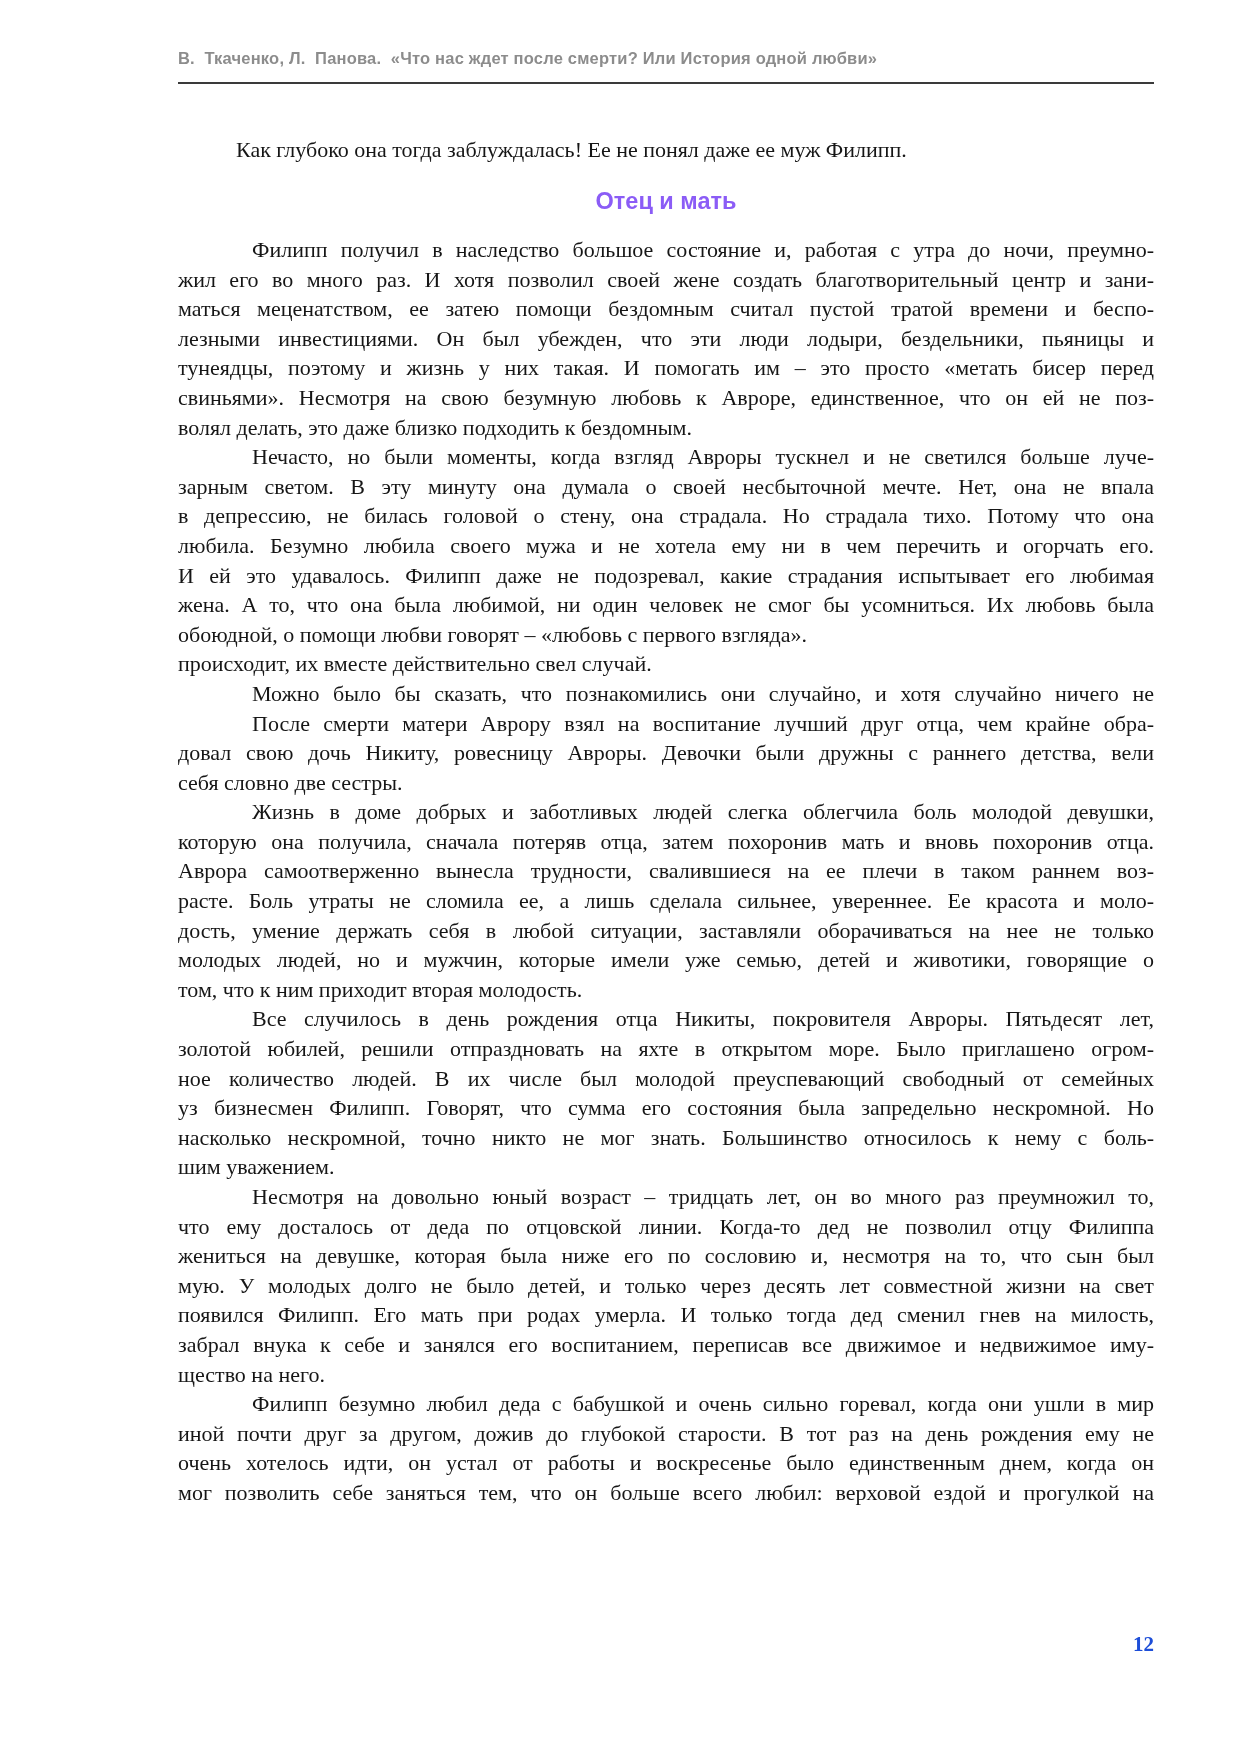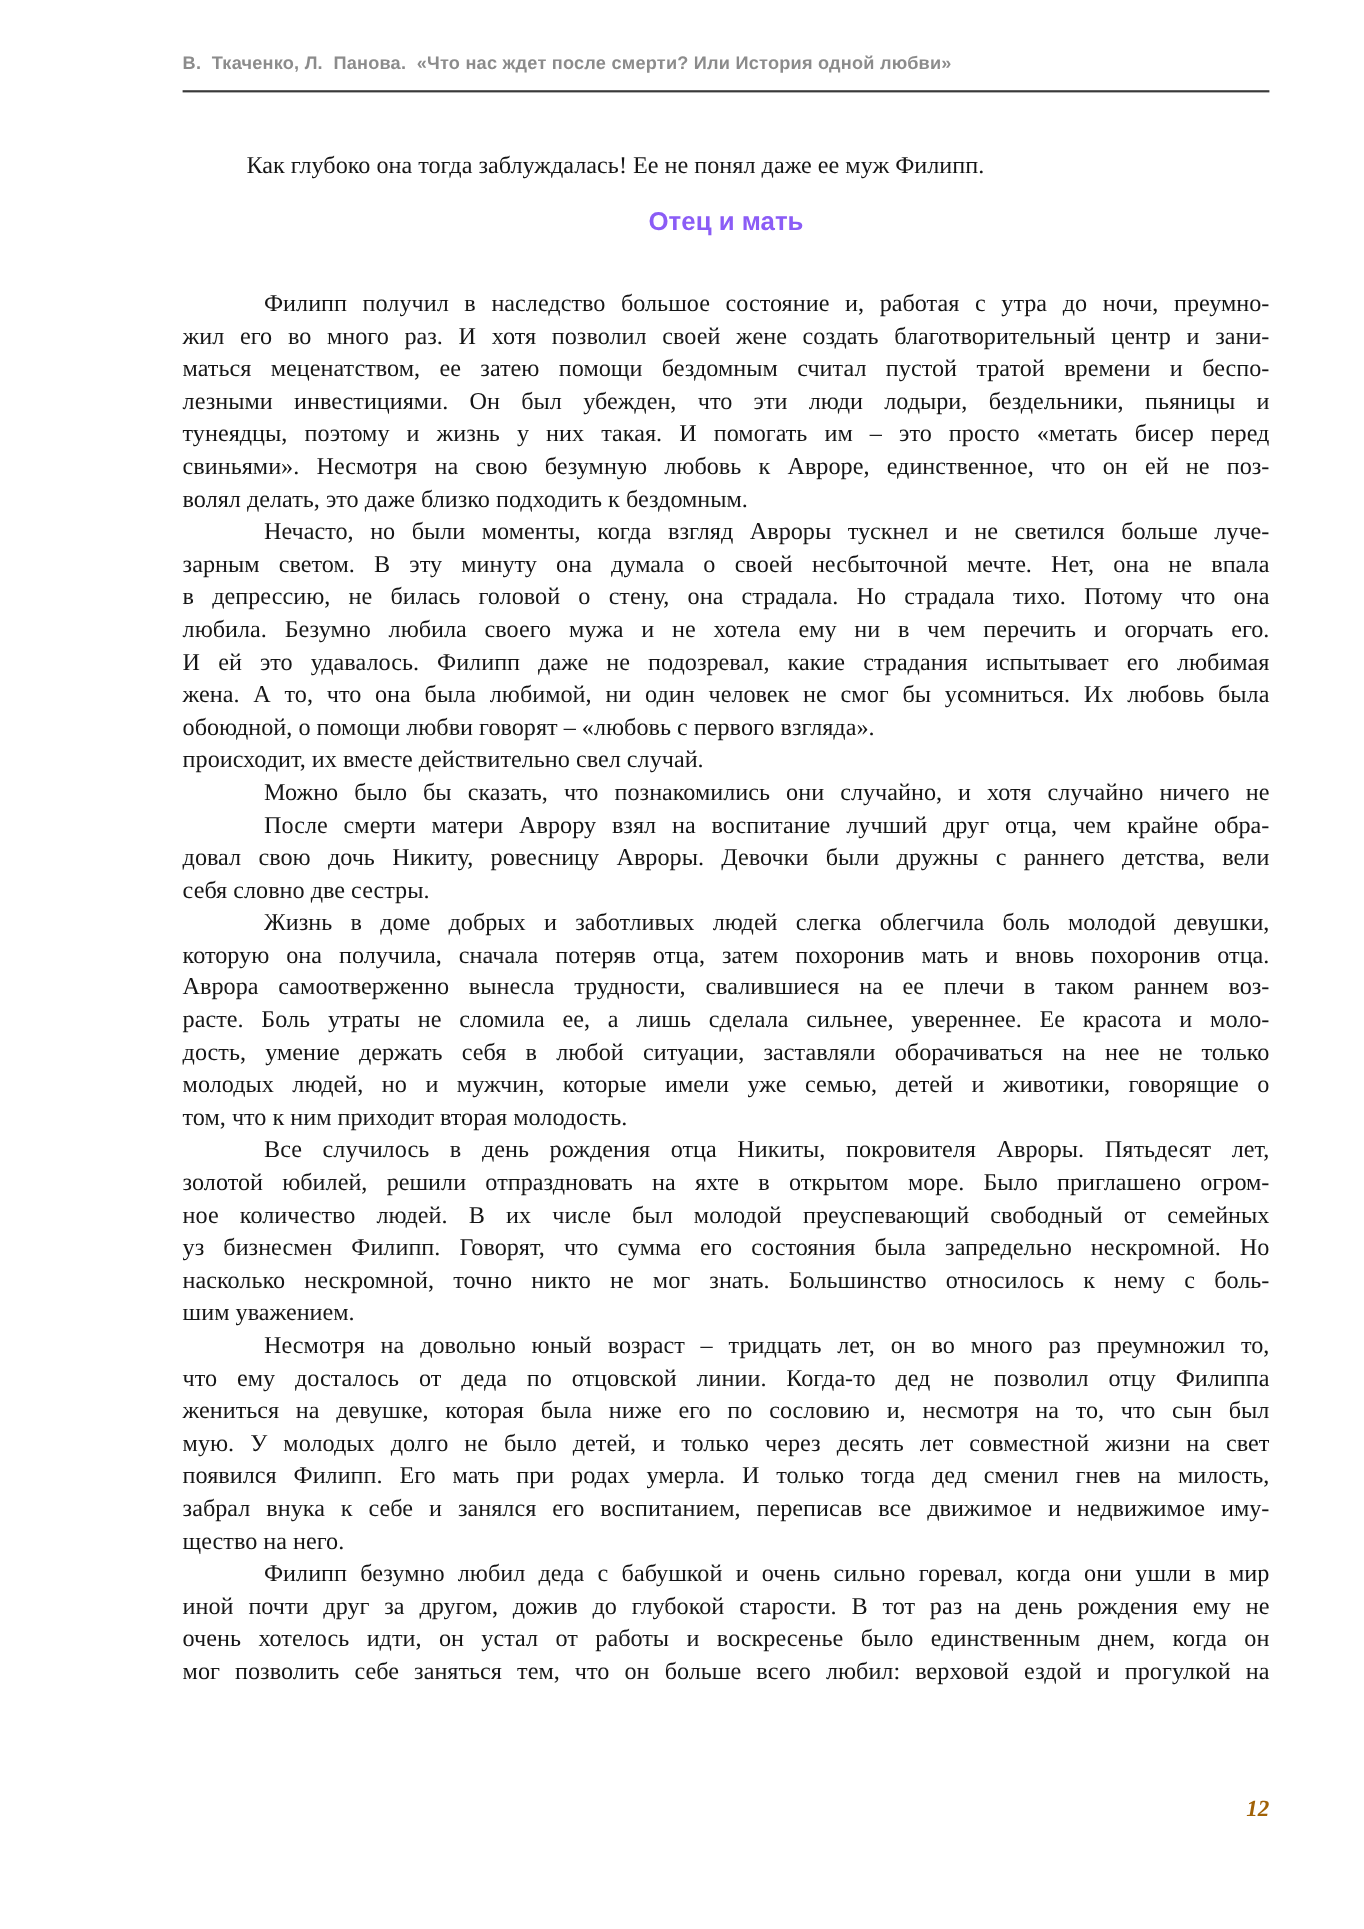--- a/index.html
+++ b/index.html
@@ -11,21 +11,21 @@
     position: relative;
     width: 1240px;
     height: 1754px;
     background: var(--page-bg, #ffffff);
     overflow: hidden;
     font-family: "Liberation Serif", "DejaVu Serif", serif;
     color: var(--body-text, #161616);
   }
   .margins {
     position: absolute;
-    left: 166px;
+    left: 178px;
     right: 86px;
     top: 0;
   }
   .running-header {
     margin-top: 48px;
     font-family: "Liberation Sans", "DejaVu Sans", sans-serif;
     font-weight: 700;
     font-size: 16.5px;
     line-height: 20px;
     letter-spacing: 0.2px;
@@ -46,21 +46,21 @@
   .section-heading {
     margin: 24px 0 0 0;
     text-align: center;
     font-family: "Liberation Sans", "DejaVu Sans", sans-serif;
     font-weight: 700;
     font-size: 23.5px;
     line-height: 27px;
     color: #8b5cf6;
   }
   .body-text {
-    margin-top: 46px;
+    margin-top: 20px;
     font-size: 22px;
     line-height: 29.6px;
   }
   .para { margin: 0; }
   .bline {
     display: block;
     text-align: justify;
     text-align-last: justify;
   }
   .bline.first { text-indent: 74px; }
@@ -68,22 +68,21 @@
     text-align: left;
     text-align-last: left;
   }
   .page-number {
     position: absolute;
     top: 1632px;
     right: 86px;
     font-family: "Liberation Serif", "DejaVu Serif", serif;
     font-weight: 700;
     font-size: 21px;
-    color: #a16207;
-    font-style: italic;
+    color: #1d4ed8;
   }
 </style>
 </head>
 <body>
 
 <div class="page">
   <div class="margins">
 
     <div class="running-header">В.  Ткаченко, Л.  Панова.  «Что нас ждет после смерти? Или История одной любви»</div>
 

